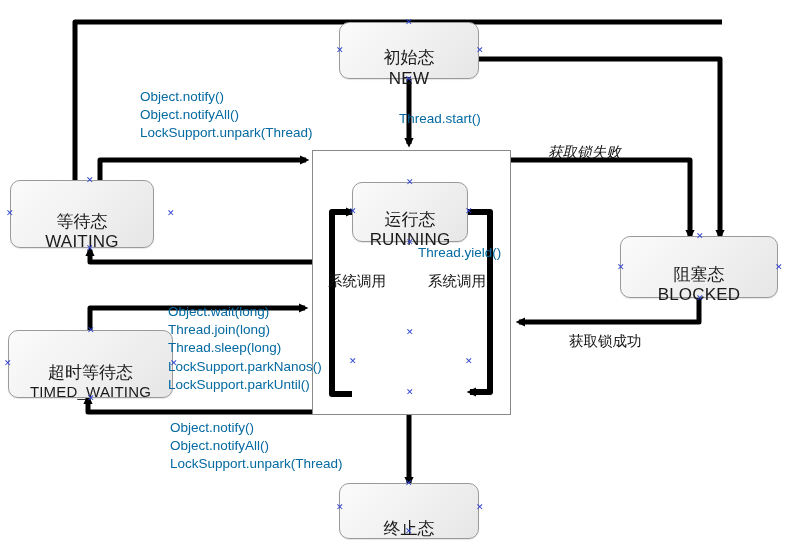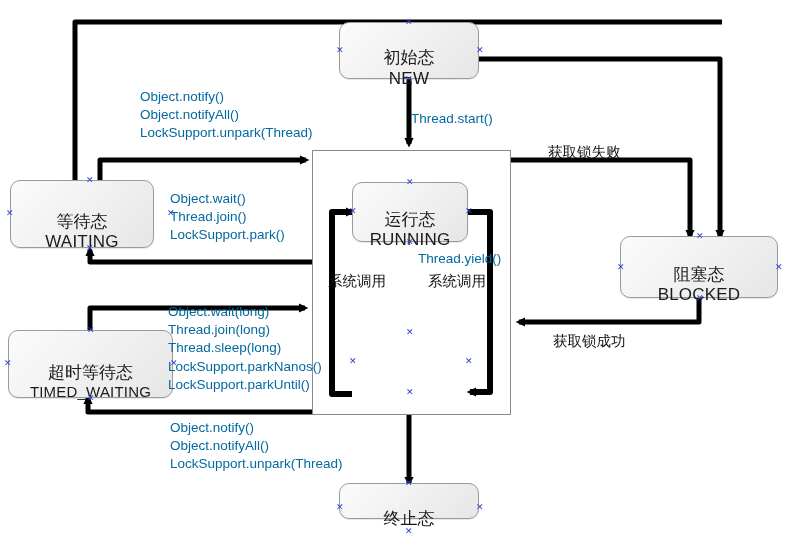--- a/index.html
+++ b/index.html
@@ -111,21 +111,21 @@
     <span class="cn">运行态</span>
     <span class="en">RUNNING</span>
   </div>
 
 
   <div class="node" style="left:620px;top:236px;width:158px;height:62px;">
     <span class="cn">阻塞态</span>
     <span class="en">BLOCKED</span>
   </div>
 
-  <div class="node" style="left:339px;top:483px;width:140px;height:36px;">
+  <div class="node" style="left:339px;top:483px;width:140px;height:56px;">
     <span class="cn">终止态</span>
   </div>
 
   <span class="anchor" style="left:405px;top:19px;"></span>
   <span class="anchor" style="left:336px;top:47px;"></span>
   <span class="anchor" style="left:476px;top:47px;"></span>
   <span class="anchor" style="left:405px;top:76px;"></span>
 
   <span class="anchor" style="left:6px;top:210px;"></span>
   <span class="anchor" style="left:86px;top:177px;"></span>
@@ -156,57 +156,52 @@
   <span class="anchor" style="left:336px;top:504px;"></span>
   <span class="anchor" style="left:476px;top:504px;"></span>
   <span class="anchor" style="left:405px;top:528px;"></span>
 
   <div class="lbl" style="left:140px;top:88px;">
     <div>Object.notify()</div>
     <div>Object.notifyAll()</div>
     <div>LockSupport.unpark(Thread)</div>
   </div>
 
-  <div class="lbl" style="left:411px;top:110px;">
+  <div class="lbl" style="left:399px;top:110px;">
     <div>Thread.start()</div>
   </div>
 
-  <div class="lbl" style="left:170px;top:190px;">
-    <div>Object.wait()</div>
-    <div>Thread.join()</div>
-    <div>LockSupport.park()</div>
-  </div>
 
   <div class="lbl" style="left:168px;top:303px;">
     <div>Object.wait(long)</div>
     <div>Thread.join(long)</div>
     <div>Thread.sleep(long)</div>
     <div>LockSupport.parkNanos()</div>
     <div>LockSupport.parkUntil()</div>
   </div>
 
   <div class="lbl" style="left:170px;top:419px;">
     <div>Object.notify()</div>
     <div>Object.notifyAll()</div>
     <div>LockSupport.unpark(Thread)</div>
   </div>
 
-  <div class="lbl" style="left:418px;top:250px;">
+  <div class="lbl" style="left:418px;top:244px;">
     <div>Thread.yield()</div>
   </div>
 
   <div class="lbl cnlbl" style="left:328px;top:272px;">
     <div>系统调用</div>
   </div>
 
   <div class="lbl cnlbl" style="left:428px;top:272px;">
     <div>系统调用</div>
   </div>
 
-  <div class="lbl cnlbl" style="left:548px;top:143px;">
+  <div class="lbl cnlbl" style="left:548px;top:143px;font-style:italic;">
     <div>获取锁失败</div>
   </div>
 
-  <div class="lbl cnlbl" style="left:553px;top:332px;">
+  <div class="lbl cnlbl" style="left:569px;top:332px;">
     <div>获取锁成功</div>
   </div>
 
 </div>
 
 </body></html>

